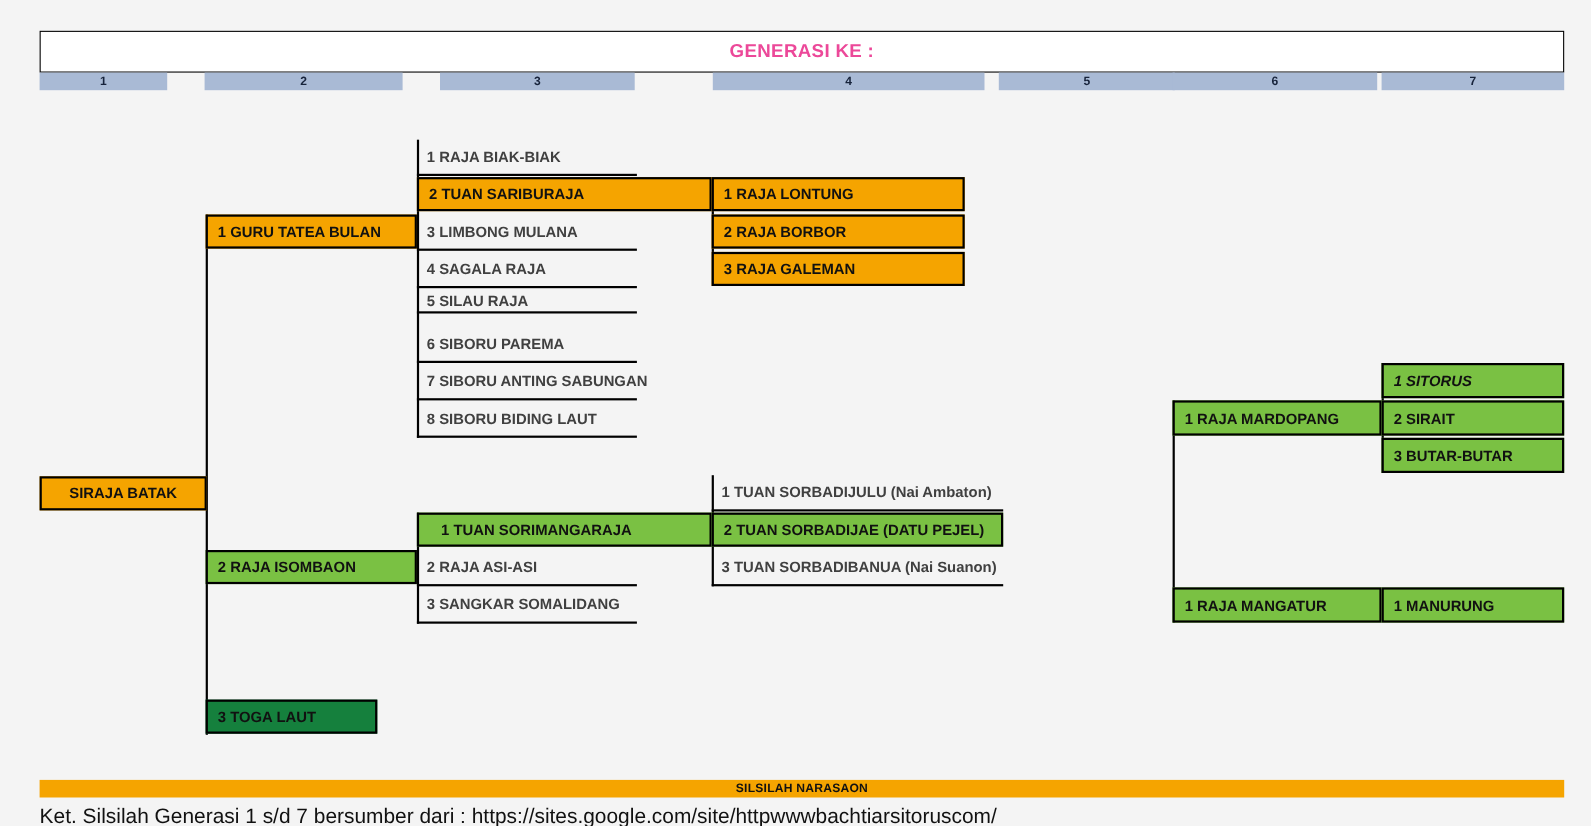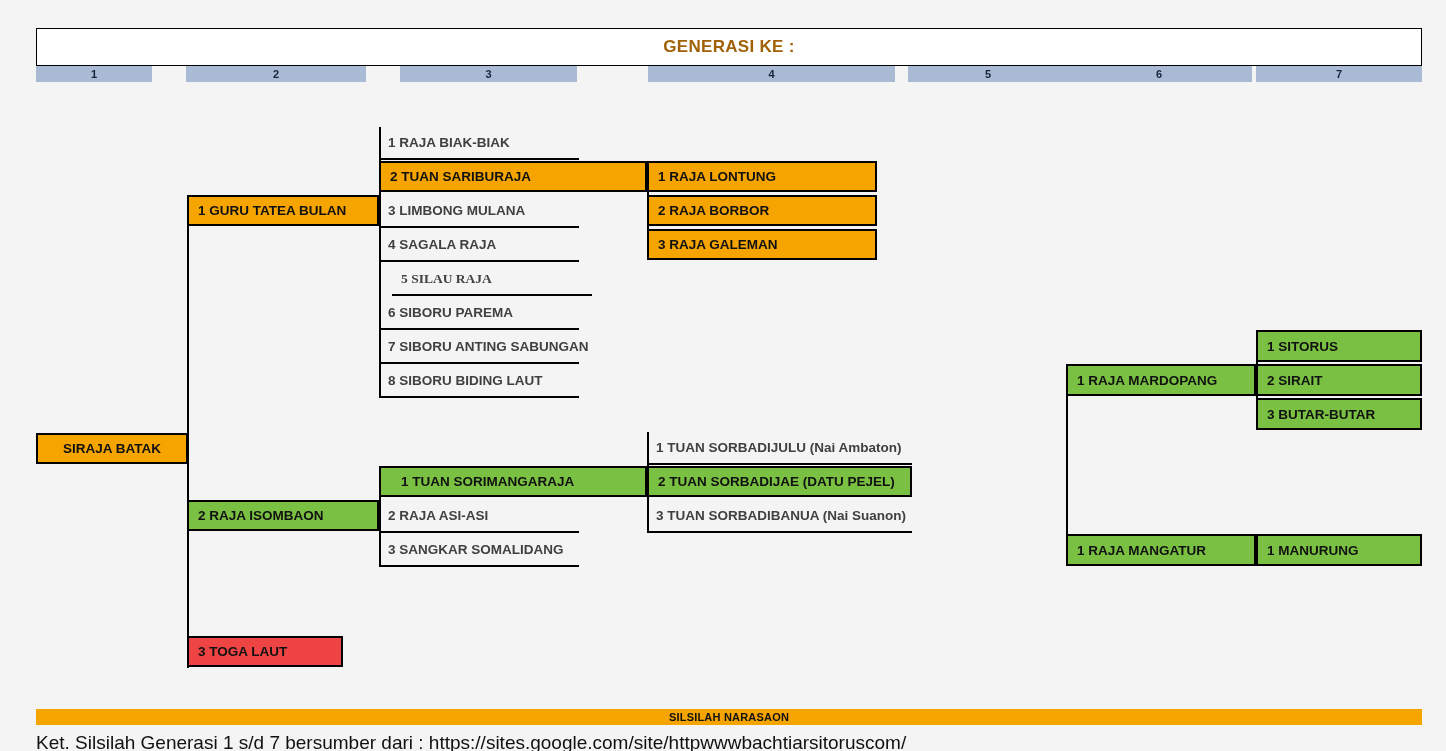--- a/index.html
+++ b/index.html
@@ -26,21 +26,21 @@
     width: 1386px;
     height: 38px;
     background: #ffffff;
     border: 1px solid #000000;
     box-sizing: border-box;
     display: flex;
     align-items: center;
     justify-content: center;
     font-size: 17px;
     font-weight: bold;
-    color: #a16207;
+    color: #ec4899;
     letter-spacing: .3px;
   }
   .gen-bar {
     position: absolute;
     top: 66px;
     height: 16px;
     background: #a9bad5;
     display: flex;
     align-items: center;
     justify-content: center;
@@ -58,21 +58,21 @@
     align-items: center;
     font-size: 13.5px;
     font-weight: bold;
     color: #111111;
     padding-left: 9px;
     white-space: nowrap;
     background: #f4f4f4;
   }
   .node.orange { background: #f5a400; }
   .node.green  { background: #7ac143; }
-  .node.plain  { background: #ef4444; }
+  .node.plain  { background: #15803d; }
   .node.overflow { overflow: visible; }
 
   
   .rule {
     position: absolute;
     box-sizing: border-box;
     border-bottom: 2px solid #000000;
     display: flex;
     align-items: center;
     font-size: 13.5px;
@@ -151,21 +151,21 @@
   <div class="node plain" style="left:187px; top:636px; width:156px; height:31px;">3 TOGA LAUT</div>
 
   <div class="rule" style="left:379px; top:127px; width:200px; height:33px;">1 RAJA BIAK-BIAK</div>
 
   <div class="node orange" style="left:379px; top:161px; width:268px; height:31px;">2 TUAN SARIBURAJA</div>
 
   <div class="rule" style="left:379px; top:195px; width:200px; height:33px;">3 LIMBONG MULANA</div>
 
   <div class="rule" style="left:379px; top:229px; width:200px; height:33px;">4 SAGALA RAJA</div>
 
-  <div class="rule" style="left:392px; top:263px; width:200px; height:33px;font-family:Liberation Serif, serif;">5 SILAU RAJA</div>
+  <div class="rule" style="left:379px; top:263px; width:200px; height:22px;">5 SILAU RAJA</div>
 
   <div class="rule" style="left:379px; top:297px; width:200px; height:33px;">6 SIBORU PAREMA</div>
 
   <div class="rule" style="left:379px; top:331px; width:200px; height:33px;">7 SIBORU ANTING SABUNGAN</div>
 
   <div class="rule" style="left:379px; top:365px; width:200px; height:33px;">8 SIBORU BIDING LAUT</div>
 
   <div class="node orange" style="left:647px; top:161px; width:230px; height:31px;">1 RAJA LONTUNG</div>
 
   <div class="node orange" style="left:647px; top:195px; width:230px; height:31px;">2 RAJA BORBOR</div>
@@ -182,21 +182,21 @@
 
   <div class="node green" style="left:647px; top:466px; width:265px; height:31px;">2 TUAN SORBADIJAE (DATU PEJEL)</div>
 
   <div class="rule" style="left:647px; top:500px; width:265px; height:33px;">3 TUAN SORBADIBANUA (Nai Suanon)</div>
 
 
   <div class="node green" style="left:1066px; top:364px; width:190px; height:32px;">1 RAJA MARDOPANG</div>
 
   <div class="node green" style="left:1066px; top:534px; width:190px; height:32px;">1 RAJA MANGATUR</div>
 
-  <div class="node green" style="left:1256px; top:330px; width:166px; height:32px;">1 SITORUS</div>
+  <div class="node green" style="left:1256px; top:330px; width:166px; height:32px;font-style:italic;">1 SITORUS</div>
 
   <div class="node green" style="left:1256px; top:364px; width:166px; height:32px;">2 SIRAIT</div>
 
   <div class="node green" style="left:1256px; top:398px; width:166px; height:32px;">3 BUTAR-BUTAR</div>
 
   <div class="node green" style="left:1256px; top:534px; width:166px; height:32px;">1 MANURUNG</div>
 
   <div class="footer-bar">SILSILAH NARASAON</div>
   <div class="footer-note">Ket. Silsilah Generasi 1 s/d 7 bersumber dari : https://sites.google.com/site/httpwwwbachtiarsitoruscom/</div>
 

